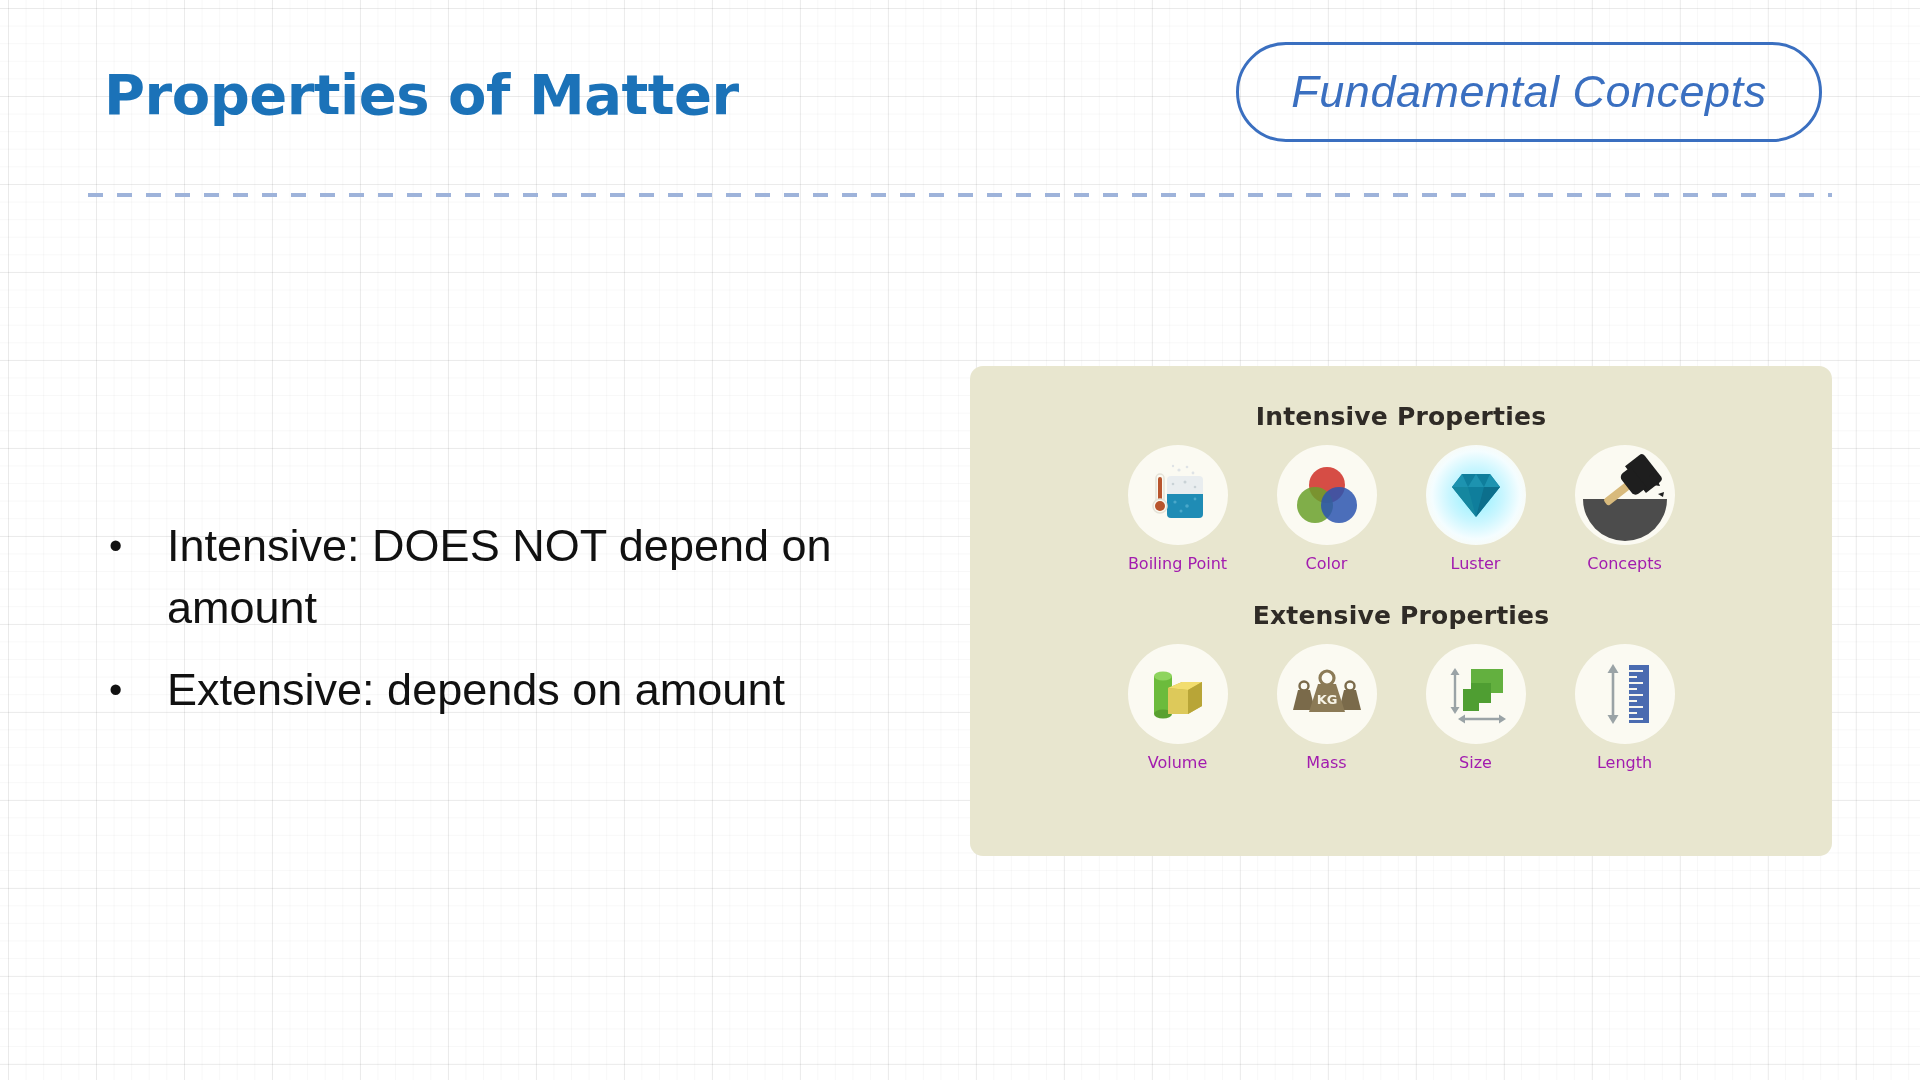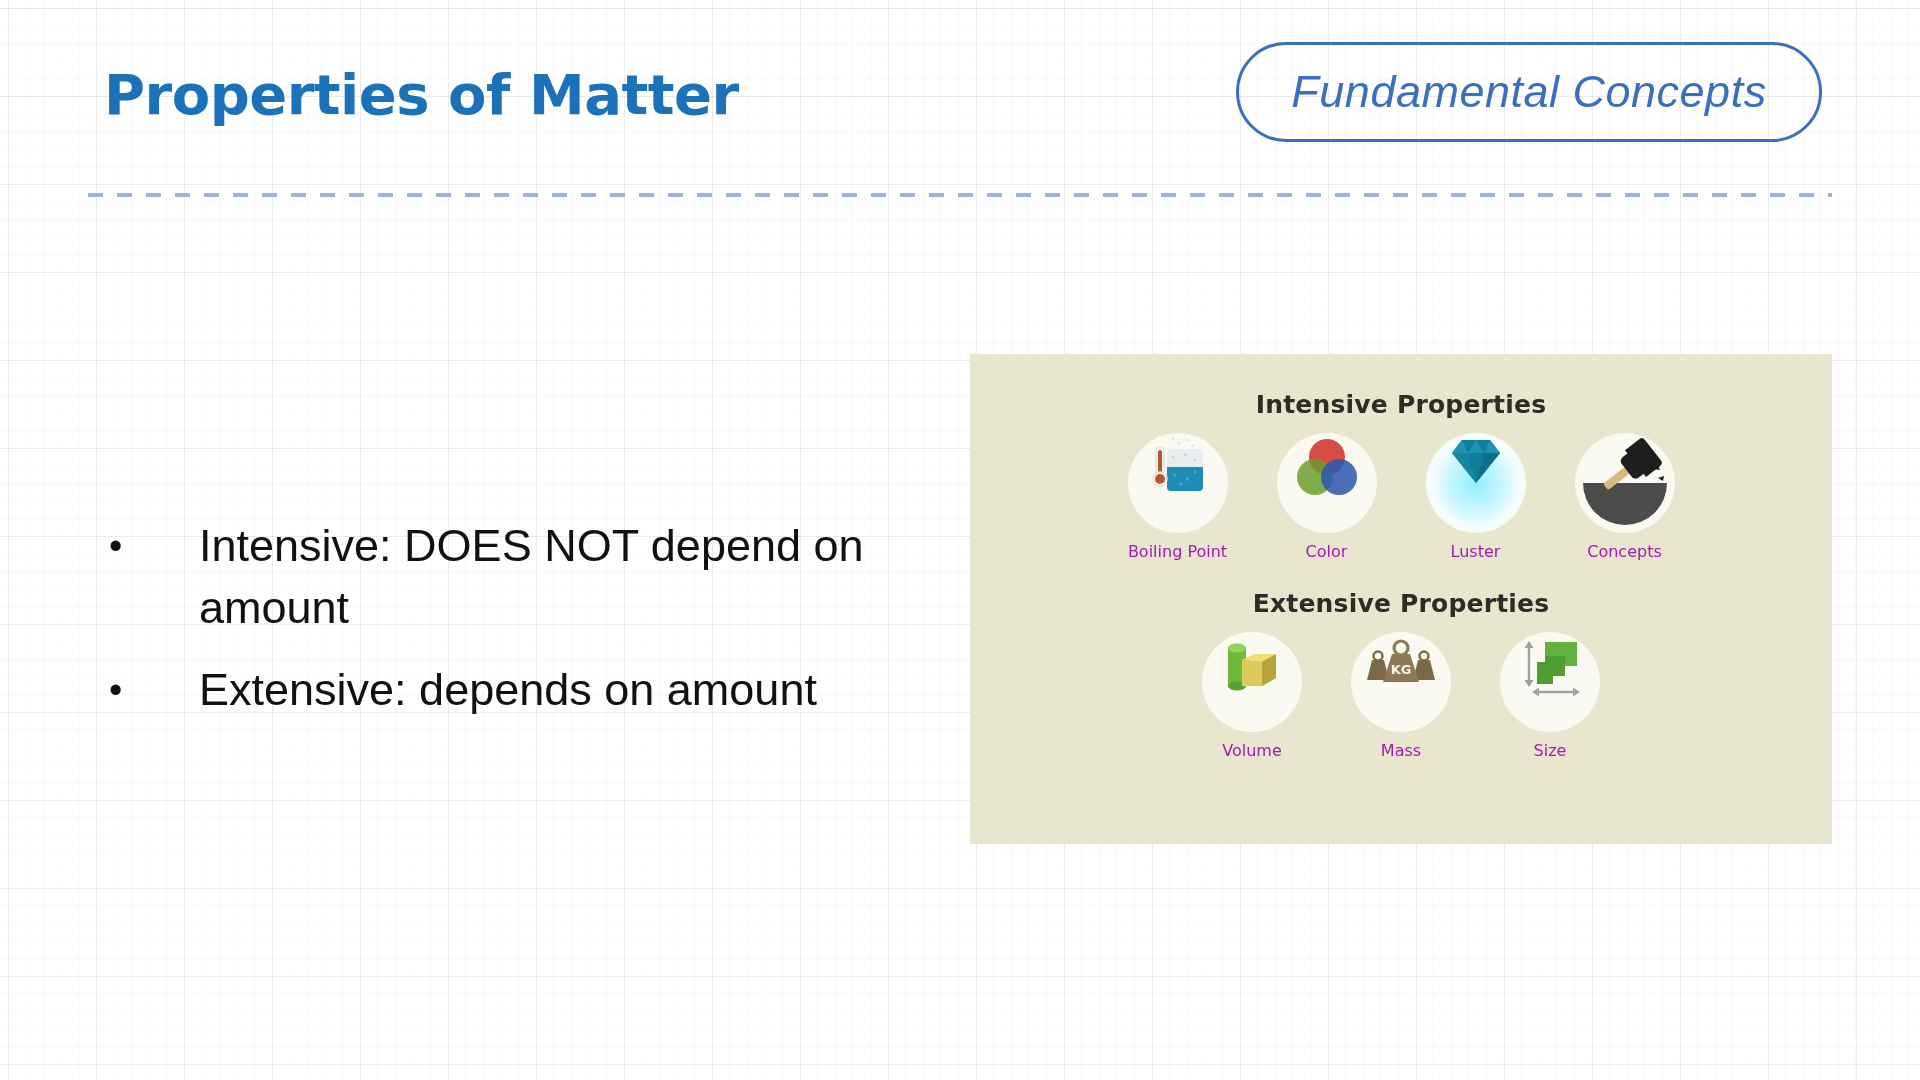--- a/index.html
+++ b/index.html
@@ -103,31 +103,31 @@
     text-align: left;
     padding-left: 14px;
     box-sizing: border-box;
   }
   .bullet-text {
     flex: 1 1 auto;
     font-family: "Liberation Sans", sans-serif;
     font-size: 45px;
     line-height: 62px;
     color: #111111;
-    margin-left: 32px;
   }
 
   
   #properties-panel {
     position: absolute;
     left: 970px;
-    top: 354px;
+    top: 366px;
     width: 862px;
     height: 490px;
     background: #e8e6cf;
+    border-radius: 13px;
   }
   .panel-heading {
     text-align: center;
     font-family: "DejaVu Sans", sans-serif;
     font-weight: bold;
     font-size: 25px;
     letter-spacing: 0.2px;
     color: #2f2b26;
   }
   #intensive-heading { margin-top: 36px; }
@@ -144,21 +144,21 @@
     display: flex;
     flex-direction: column;
     align-items: center;
   }
   .icon-disc {
     width: 100px;
     height: 100px;
     border-radius: 50%;
     background: #fbfaf2;
     display: flex;
-    align-items: flex-start;
+    align-items: center;
     justify-content: center;
     position: relative;
   }
   .icon-disc.glow {
     background: radial-gradient(circle at 50% 50%, #8ef0ff 0%, #c9f6ff 38%, #f4fdff 62%, #fbfaf2 78%);
   }
   .icon-label {
     margin-top: 9px;
     font-family: "DejaVu Sans", sans-serif;
     font-size: 16px;
@@ -315,18 +315,40 @@
             <path d="M14 9 l4.5 7 h-9 Z" fill="#9aa3a6"></path>
             <path d="M14 55 l4.5 -7 h-9 Z" fill="#9aa3a6"></path>
             <path d="M17 60 l7 -4.5 v9 Z" fill="#9aa3a6"></path>
             <path d="M65 60 l-7 -4.5 v9 Z" fill="#9aa3a6"></path>
           </svg>
         </div>
         <div class="icon-label">Size</div>
       </div>
 
 
+      <div class="icon-cell">
+        <div class="icon-disc">
+          <svg width="64" height="70" viewBox="0 0 64 70">
+            <rect x="36" y="6" width="20" height="58" fill="#4a6bb0"></rect>
+            <g stroke="#f7f6ef" stroke-width="2">
+              <line x1="36" y1="12" x2="50" y2="12"></line>
+              <line x1="36" y1="18" x2="44" y2="18"></line>
+              <line x1="36" y1="24" x2="50" y2="24"></line>
+              <line x1="36" y1="30" x2="44" y2="30"></line>
+              <line x1="36" y1="36" x2="50" y2="36"></line>
+              <line x1="36" y1="42" x2="44" y2="42"></line>
+              <line x1="36" y1="48" x2="50" y2="48"></line>
+              <line x1="36" y1="54" x2="44" y2="54"></line>
+              <line x1="36" y1="60" x2="50" y2="60"></line>
+            </g>
+            <line x1="20" y1="12" x2="20" y2="58" stroke="#9aa3a6" stroke-width="2.6"></line>
+            <path d="M20 5 l5.5 9 h-11 Z" fill="#9aa3a6"></path>
+            <path d="M20 65 l5.5 -9 h-11 Z" fill="#9aa3a6"></path>
+          </svg>
+        </div>
+        <div class="icon-label">Length</div>
+      </div>
 
     </div>
 
   </div>
 
 </div>
 
 </body></html>

